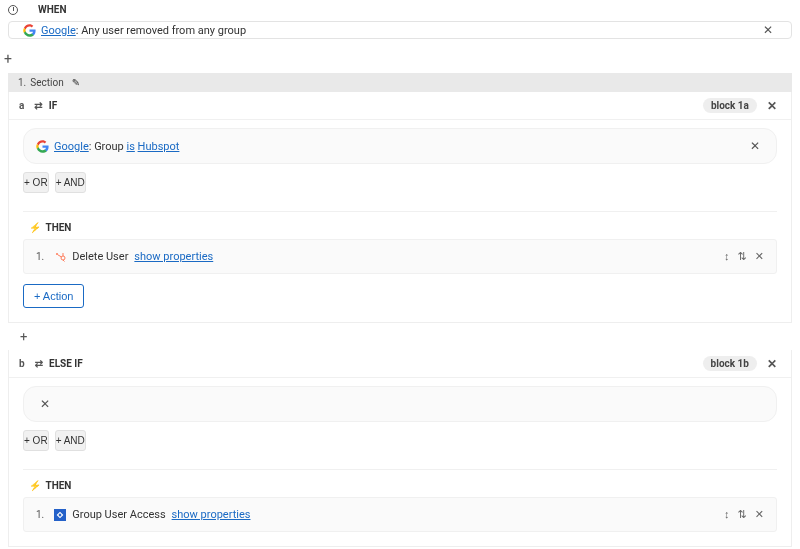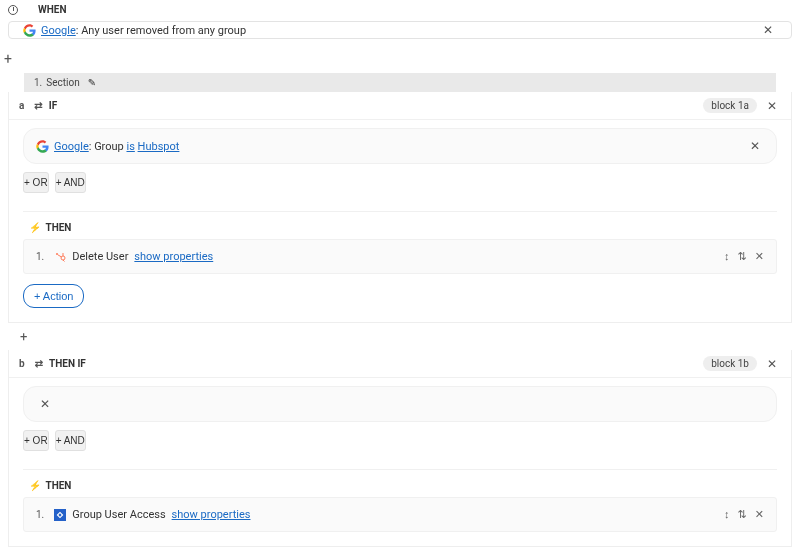--- a/index.html
+++ b/index.html
@@ -56,21 +56,21 @@
     cursor: pointer;
   }
   .section-hdr {
     background: #e9e9e9;
     padding: 4px 10px;
     display: flex;
     align-items: center;
     gap: 8px;
     font-size: 10px;
     color: #444;
-    margin: 0 24px;
+    margin: 0 8px;
   }
   .pencil-icon {
     font-size: 10px;
     color: #333;
     cursor: pointer;
   }
   .block {
     margin: 0 8px 0 8px;
     border: 1px solid #eee;
     border-top: none;
@@ -78,21 +78,21 @@
   }
   .block-hdr {
     display: flex;
     align-items: center;
     justify-content: space-between;
     padding: 6px 10px;
     border-bottom: 1px solid #f0f0f0;
   }
   .block-hdr-left { display:flex; align-items:center; gap:6px; font-size:10px; font-weight:700; }
   .branch-icon { font-size:10px; color:#555; }
-  .block-hdr-right { display:flex; align-items:center; gap:6px; font-size:10px; }
+  .block-hdr-right { display:flex; align-items:center; gap:6px; font-size:10px;font-weight:bold; }
   .block-badge {
     background: #eee;
     border-radius: 10px;
     padding: 2px 8px;
     color: #444;
   }
   .cond-row {
     margin: 8px 14px;
     padding: 10px 12px;
     background: #fafafa;
@@ -147,21 +147,21 @@
   .action-right { display:flex; gap:8px; color:#666; font-size:11px; }
   .action-right span { cursor:pointer; }
   .add-action-btn {
     margin-top: 10px;
     display:inline-block;
     border: 1px solid #1a6ac4;
     color: #1a6ac4;
     background:#fff;
     padding: 5px 10px;
     font-size: 11px;
-    border-radius:11px;
+    border-radius:3px;
     cursor:pointer;
   }
   .inner-plus {
     padding: 6px 0 6px 20px;
     color:#555;
     font-size:13px;
     cursor:pointer;
   }
   .ordinal { color:#555; font-size:10px; margin-right:4px; }
 </style>
@@ -258,21 +258,21 @@
   </div>
 </div>
 
 <div class="inner-plus">+</div>
 
 <div class="block">
   <div class="block-hdr">
     <div class="block-hdr-left">
       <span class="ordinal">b</span>
       <span class="branch-icon">⇄</span>
-      <span>THEN IF</span>
+      <span>ELSE IF</span>
     </div>
     <div class="block-hdr-right">
       <span class="block-badge">block 1b</span>
       <span class="close-x">✕</span>
     </div>
   </div>
   <div class="cond-row">
     <span class="close-x">✕</span>
   </div>
   <div class="btn-row">

